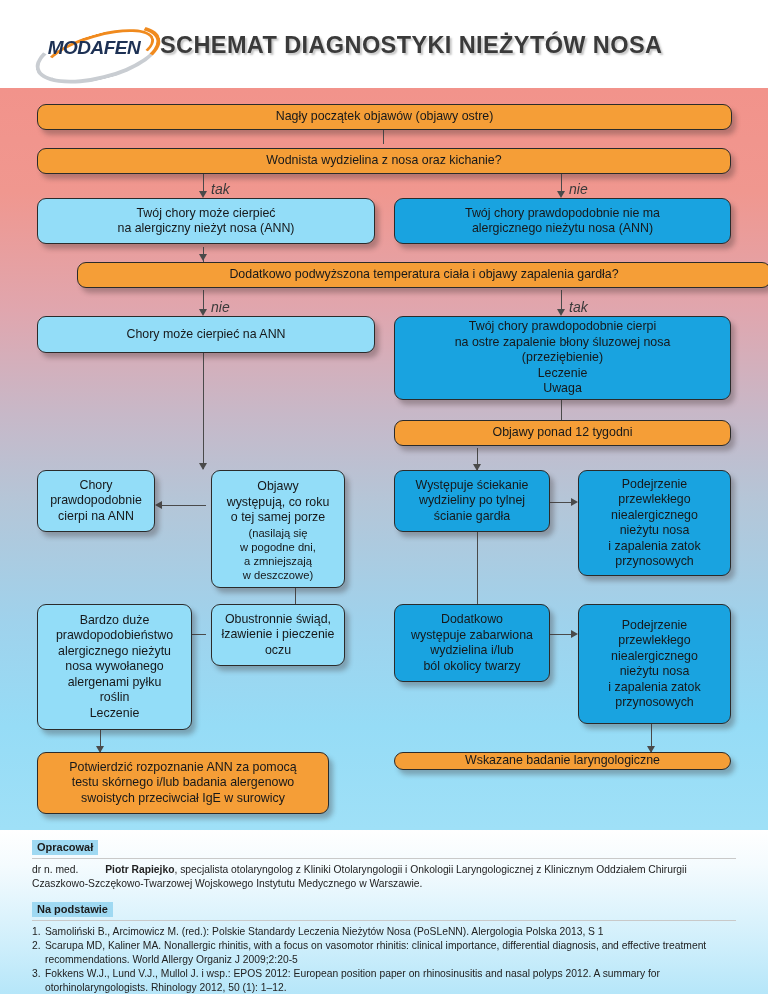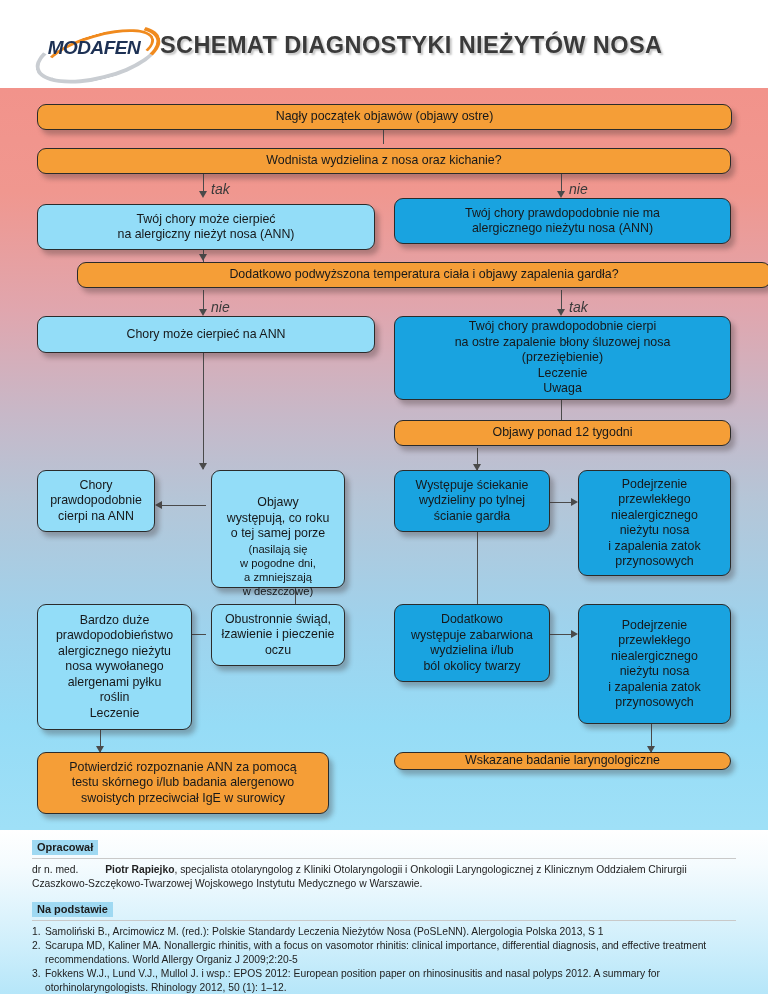--- a/index.html
+++ b/index.html
@@ -187,21 +187,21 @@
     <div class="arrow-d" style="left:647px;top:658px;"></div>
 
     <div class="node orange" style="left:37px;top:16px;width:695px;height:26px;">
       <span class="txt">Nagły początek objawów (objawy ostre)</span>
     </div>
 
     <div class="node orange" style="left:37px;top:60px;width:694px;height:26px;">
       <span class="txt">Wodnista wydzielina z nosa oraz kichanie?</span>
     </div>
 
-    <div class="node lightblue" style="left:37px;top:116px;width:338px;height:46px;">
+    <div class="node lightblue" style="left:37px;top:110px;width:338px;height:46px;">
       <span class="txt">Twój chory może cierpieć
 na alergiczny nieżyt nosa (ANN)</span>
     </div>
 
     <div class="node brightblue" style="left:394px;top:110px;width:337px;height:46px;">
       <span class="txt">Twój chory prawdopodobnie nie ma
 alergicznego nieżytu nosa (ANN)</span>
     </div>
 
     <div class="node orange" style="left:37px;top:174px;width:694px;height:26px;margin-left:40px;">
@@ -223,21 +223,21 @@
     <div class="node orange" style="left:394px;top:332px;width:337px;height:26px;">
       <span class="txt">Objawy ponad 12 tygodni</span>
     </div>
 
     <div class="node lightblue" style="left:37px;top:382px;width:118px;height:62px;">
       <span class="txt">Chory
 prawdopodobnie
 cierpi na ANN</span>
     </div>
 
-    <div class="node lightblue" style="left:211px;top:382px;width:134px;height:118px;flex-direction:column;justify-content:flex-start;padding-top:24px;">
+    <div class="node lightblue" style="left:211px;top:382px;width:134px;height:118px;flex-direction:column;justify-content:flex-start;padding-top:8px;">
       <span class="txt">Objawy
 występują, co roku
 o tej samej porze</span>
       <span class="txt sub">(nasilają się
 w pogodne dni,
 a zmniejszają
 w deszczowe)</span>
     </div>
 
     <div class="node brightblue" style="left:394px;top:382px;width:156px;height:62px;">

